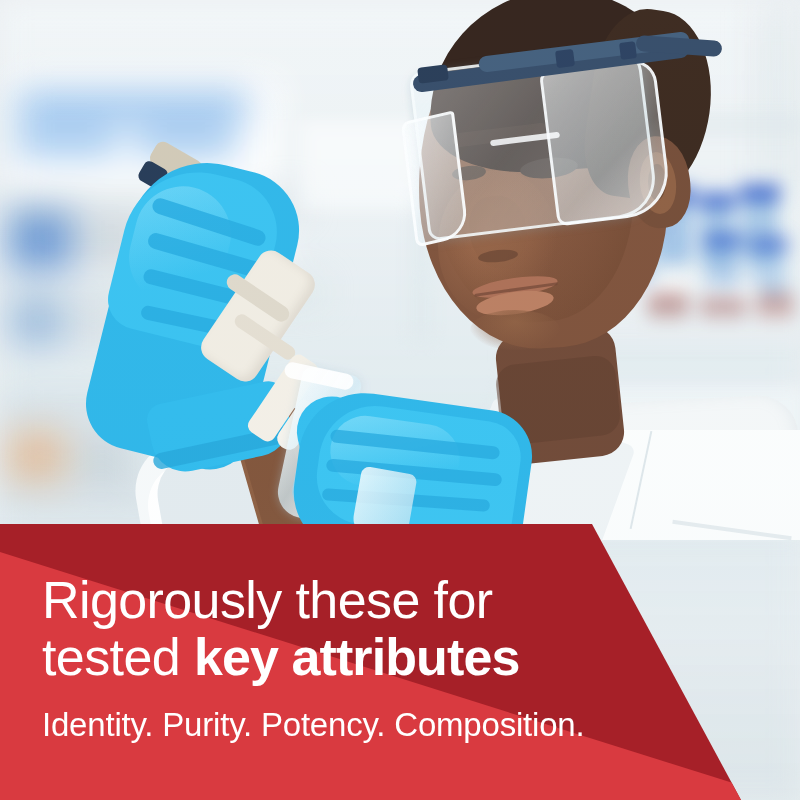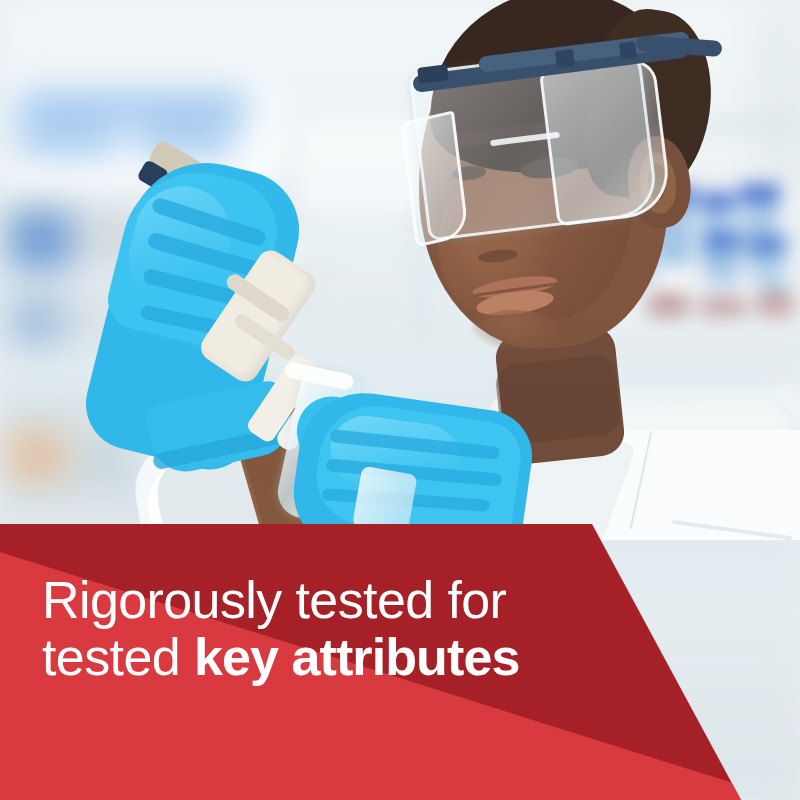--- a/index.html
+++ b/index.html
@@ -365,17 +365,18 @@
 
     <div class="photo-grade"></div>
   </div>
 
   <div class="banner">
     <div class="banner-base"></div>
     <div class="banner-stripe"></div>
   </div>
 
   <div class="banner-text">
-    <div class="headline">Rigorously tested for</div>
+    <div class="headline">Rigorously these for</div>
     <div class="hl-line2"><span>tested </span><span class="hl-bold">key attributes</span></div>
+    <div class="subhead">Identity. Purity. Potency. Composition.</div>
   </div>
 
 </div>
 
 </body></html>

